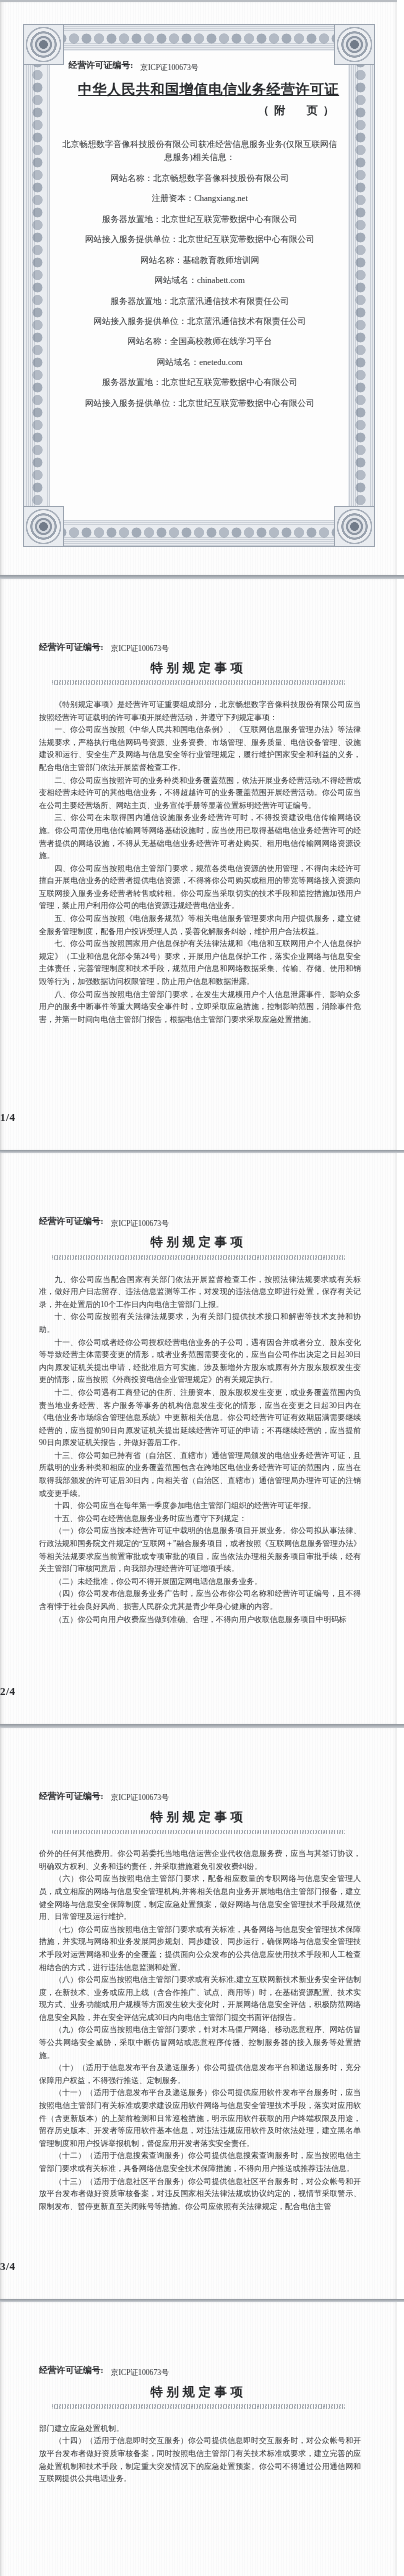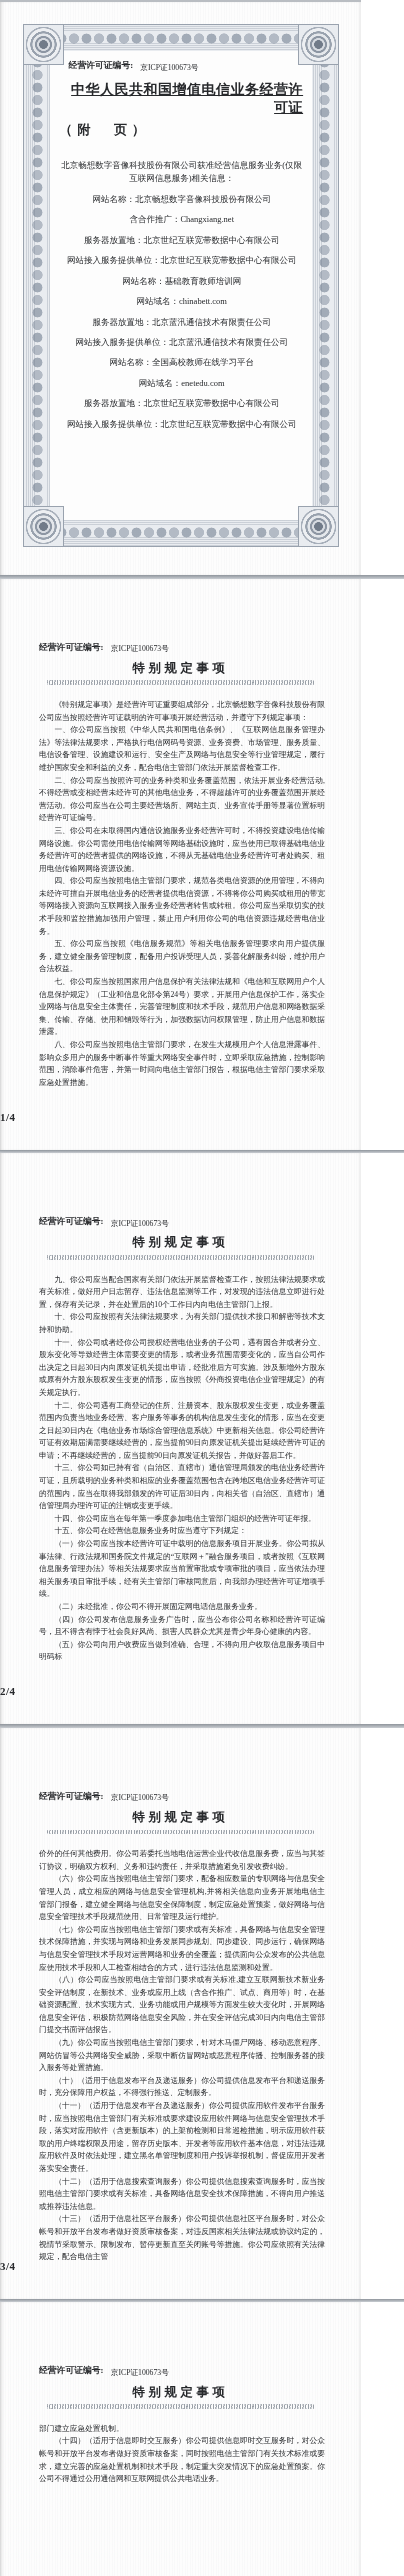--- a/index.html
+++ b/index.html
@@ -7,21 +7,21 @@
     width: 405px;
     background: #ffffff;
     font-family: "Liberation Serif", "DejaVu Serif", serif;
     color: #27292c;
   }
   .scan { width: 405px; }
 
   
   .page {
     position: relative;
-    width: 361px;
+    width: 397px;
     background: #fdfdfd;
     background-image:
       repeating-linear-gradient(90deg, rgba(70,80,100,0.025) 0 1px, rgba(0,0,0,0) 1px 2.6px);
     box-shadow: inset 3.6px 0 4.6px -3.6px rgba(0,0,0,.28), inset -2.6px 0 4.1px -2.6px rgba(0,0,0,.14);
     overflow: hidden;
   }
   .page-sep {
     height: 3.6px;
     background: linear-gradient(#8f959c, #c9cdd2);
   }
@@ -86,22 +86,22 @@
   .cert-title {
     margin: 9px 0 0 0;
     text-align: right;
     font-size: 14px;
     font-weight: bold;
     letter-spacing: 0.5px;
     text-decoration: underline;
   }
   .cert-subtitle {
     margin: 4.1px 0 0 0;
-    text-align: left;
-    font-size: 13px;
+    text-align: right;
+    font-size: 11px;
     font-weight: bold;
     letter-spacing: 5.2px;
   }
   .cert-body { margin: 19.6px 0 0 1px; }
   .cert-line {
     margin: 0 0 6.7px 0;
     font-size: 8.5px;
     line-height: 1.62;
     text-align: center;
   }
@@ -168,21 +168,21 @@
         <div class="cert-no-row">
           <span class="cert-no-label">经营许可证编号:</span>
           <span class="cert-no-value">京ICP证100673号</span>
         </div>
         <h1 class="cert-title">中华人民共和国增值电信业务经营许可证</h1>
         <h2 class="cert-subtitle">（附　页）</h2>
 
         <div class="cert-body">
           <p class="cert-line">北京畅想数字音像科技股份有限公司获准经营信息服务业务(仅限互联网信息服务)相关信息：</p>
           <p class="cert-line">网站名称：北京畅想数字音像科技股份有限公司</p>
-          <p class="cert-line">含合作推广：Changxiang.net</p>
+          <p class="cert-line">注册资本：Changxiang.net</p>
           <p class="cert-line">服务器放置地：北京世纪互联宽带数据中心有限公司</p>
           <p class="cert-line">网站接入服务提供单位：北京世纪互联宽带数据中心有限公司</p>
           <p class="cert-line">网站名称：基础教育教师培训网</p>
           <p class="cert-line">网站域名：chinabett.com</p>
           <p class="cert-line">服务器放置地：北京蓝汛通信技术有限责任公司</p>
           <p class="cert-line">网站接入服务提供单位：北京蓝汛通信技术有限责任公司</p>
           <p class="cert-line">网站名称：全国高校教师在线学习平台</p>
           <p class="cert-line">网站域名：enetedu.com</p>
           <p class="cert-line">服务器放置地：北京世纪互联宽带数据中心有限公司</p>
           <p class="cert-line">网站接入服务提供单位：北京世纪互联宽带数据中心有限公司</p>

